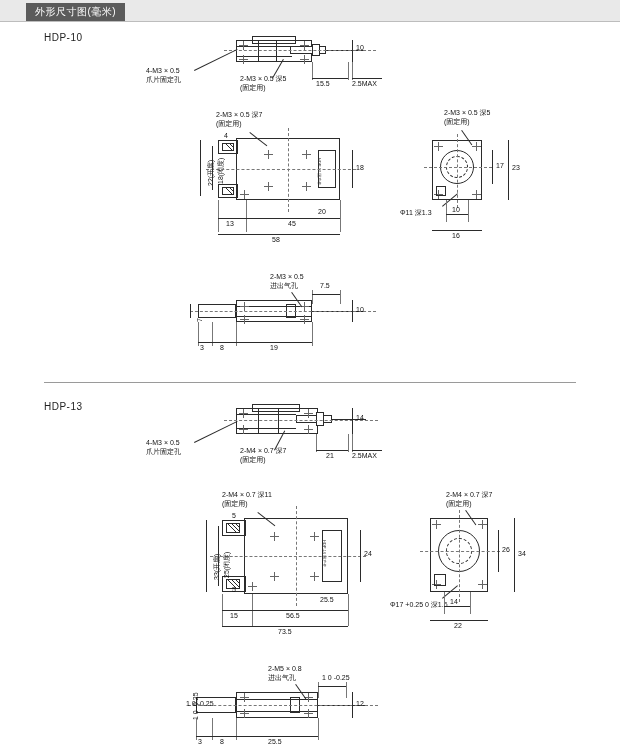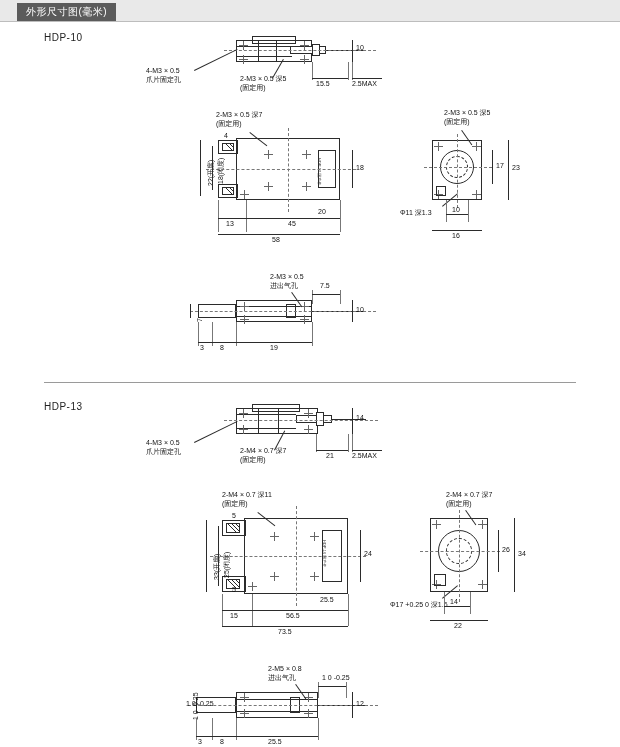--- a/index.html
+++ b/index.html
@@ -10,21 +10,21 @@
     color:#1a1a1a;
     position:relative;
     overflow:hidden;
   }
   
   .header {
     position:absolute; left:0; top:0; width:620px; height:22px;
     background:#e9e9e9;
   }
   .header-tab {
-    position:absolute; left:17px; top:3px;
+    position:absolute; left:26px; top:3px;
     background:#5b5b5b; color:#ffffff;
     font-size:10px; line-height:15px;
     padding:1px 9px 2px 9px;
     letter-spacing:0.5px;
     white-space:nowrap;
   }
   .header-rule {
     position:absolute; left:0; top:21px; width:620px; height:1px;
     background:#bdbdbd;
   }

